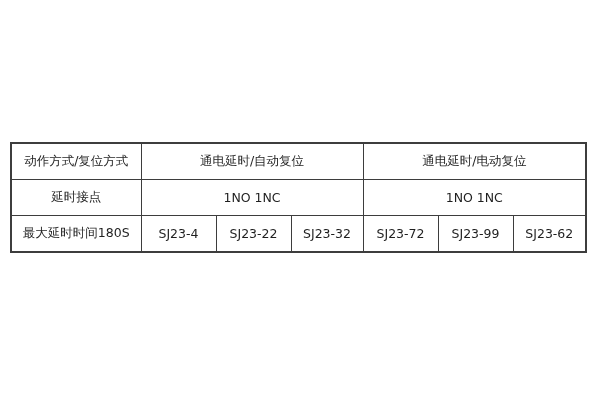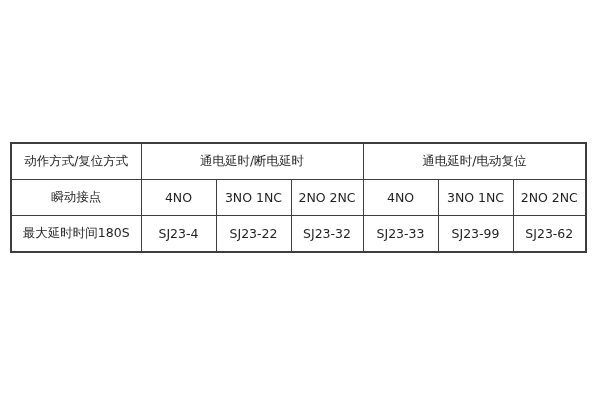--- a/index.html
+++ b/index.html
@@ -47,36 +47,32 @@
       <col style="width:75px">
       <col style="width:75px">
       <col style="width:72px">
       <col style="width:75px">
       <col style="width:75px">
       <col style="width:73px">
     </colgroup>
     <tbody>
       <tr>
         <td>动作方式/复位方式</td>
-        <td colspan="3">通电延时/断电延时</td>
+        <td colspan="3">通电延时/自动复位</td>
         <td colspan="3">通电延时/电动复位</td>
       </tr>
       <tr>
-        <td>瞬动接点</td>
-        <td>4NO</td>
-        <td>3NO 1NC</td>
-        <td>2NO 2NC</td>
-        <td>4NO</td>
-        <td>3NO 1NC</td>
-        <td>2NO 2NC</td>
+        <td>延时接点</td>
+        <td colspan="3">1NO 1NC</td>
+        <td colspan="3">1NO 1NC</td>
       </tr>
       <tr>
         <td>最大延时时间180S</td>
         <td>SJ23-4</td>
         <td>SJ23-22</td>
         <td>SJ23-32</td>
-        <td>SJ23-33</td>
+        <td>SJ23-72</td>
         <td>SJ23-99</td>
         <td>SJ23-62</td>
       </tr>
     </tbody>
   </table>
 </div>
 
 </body></html>

